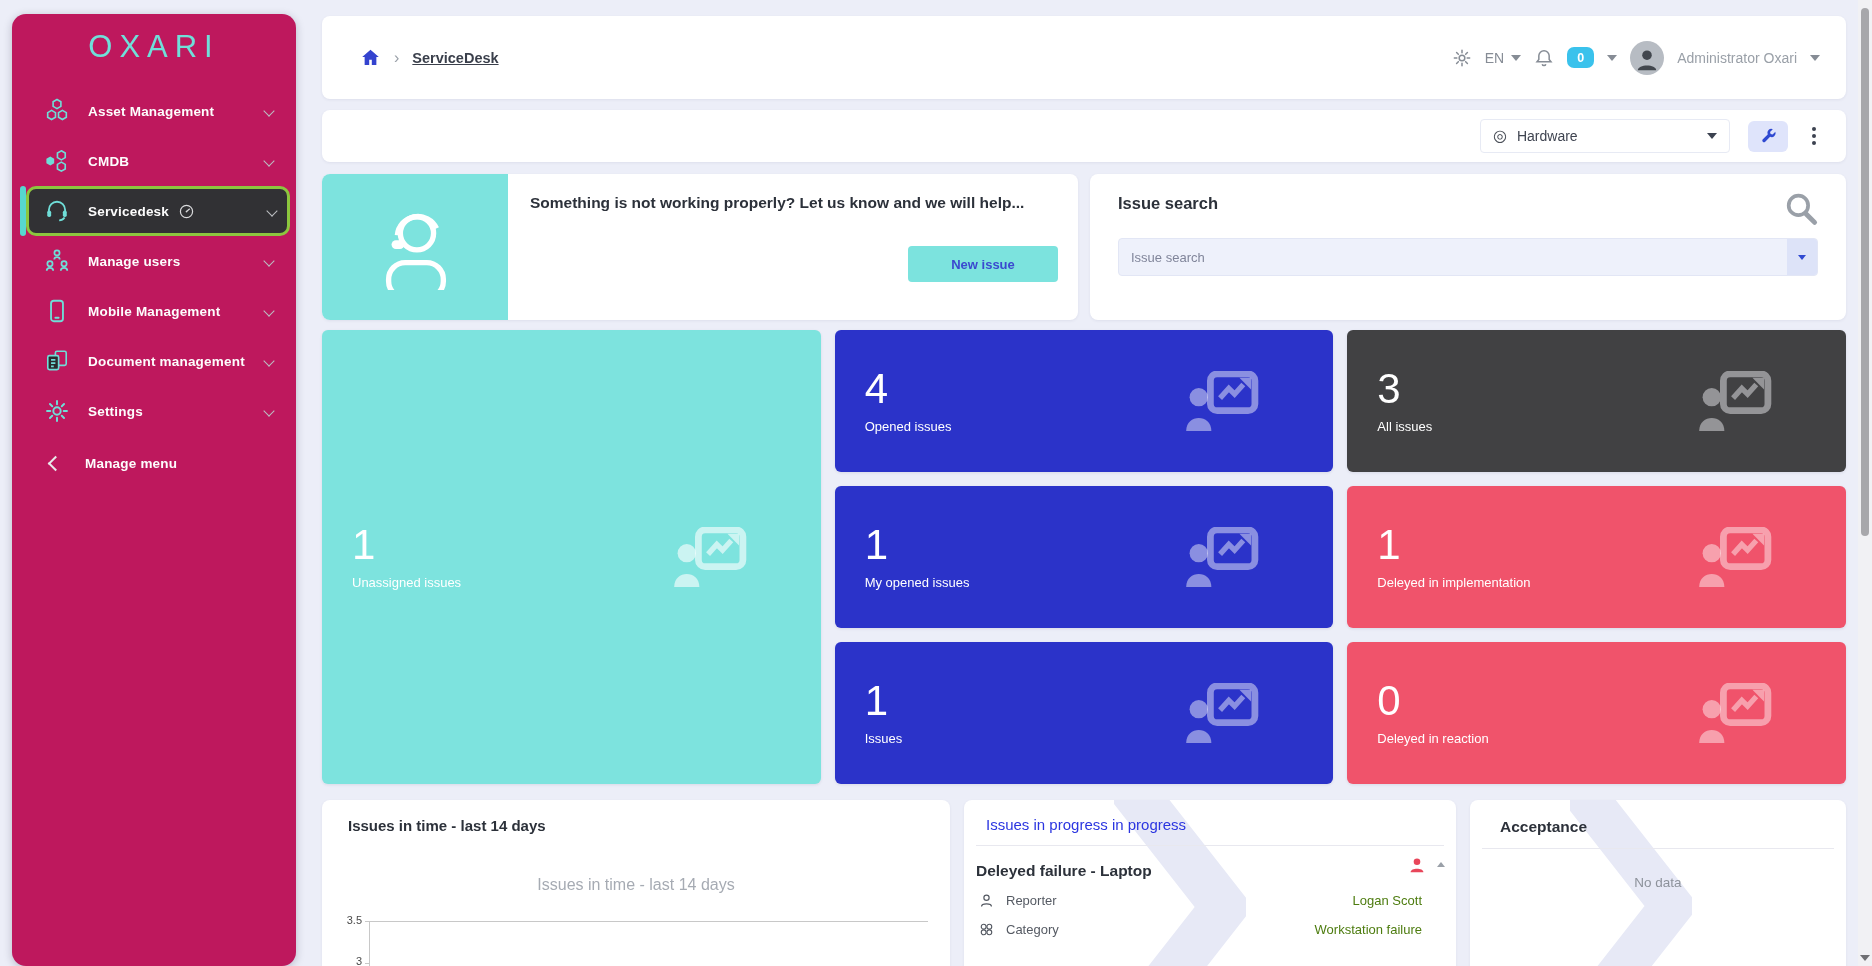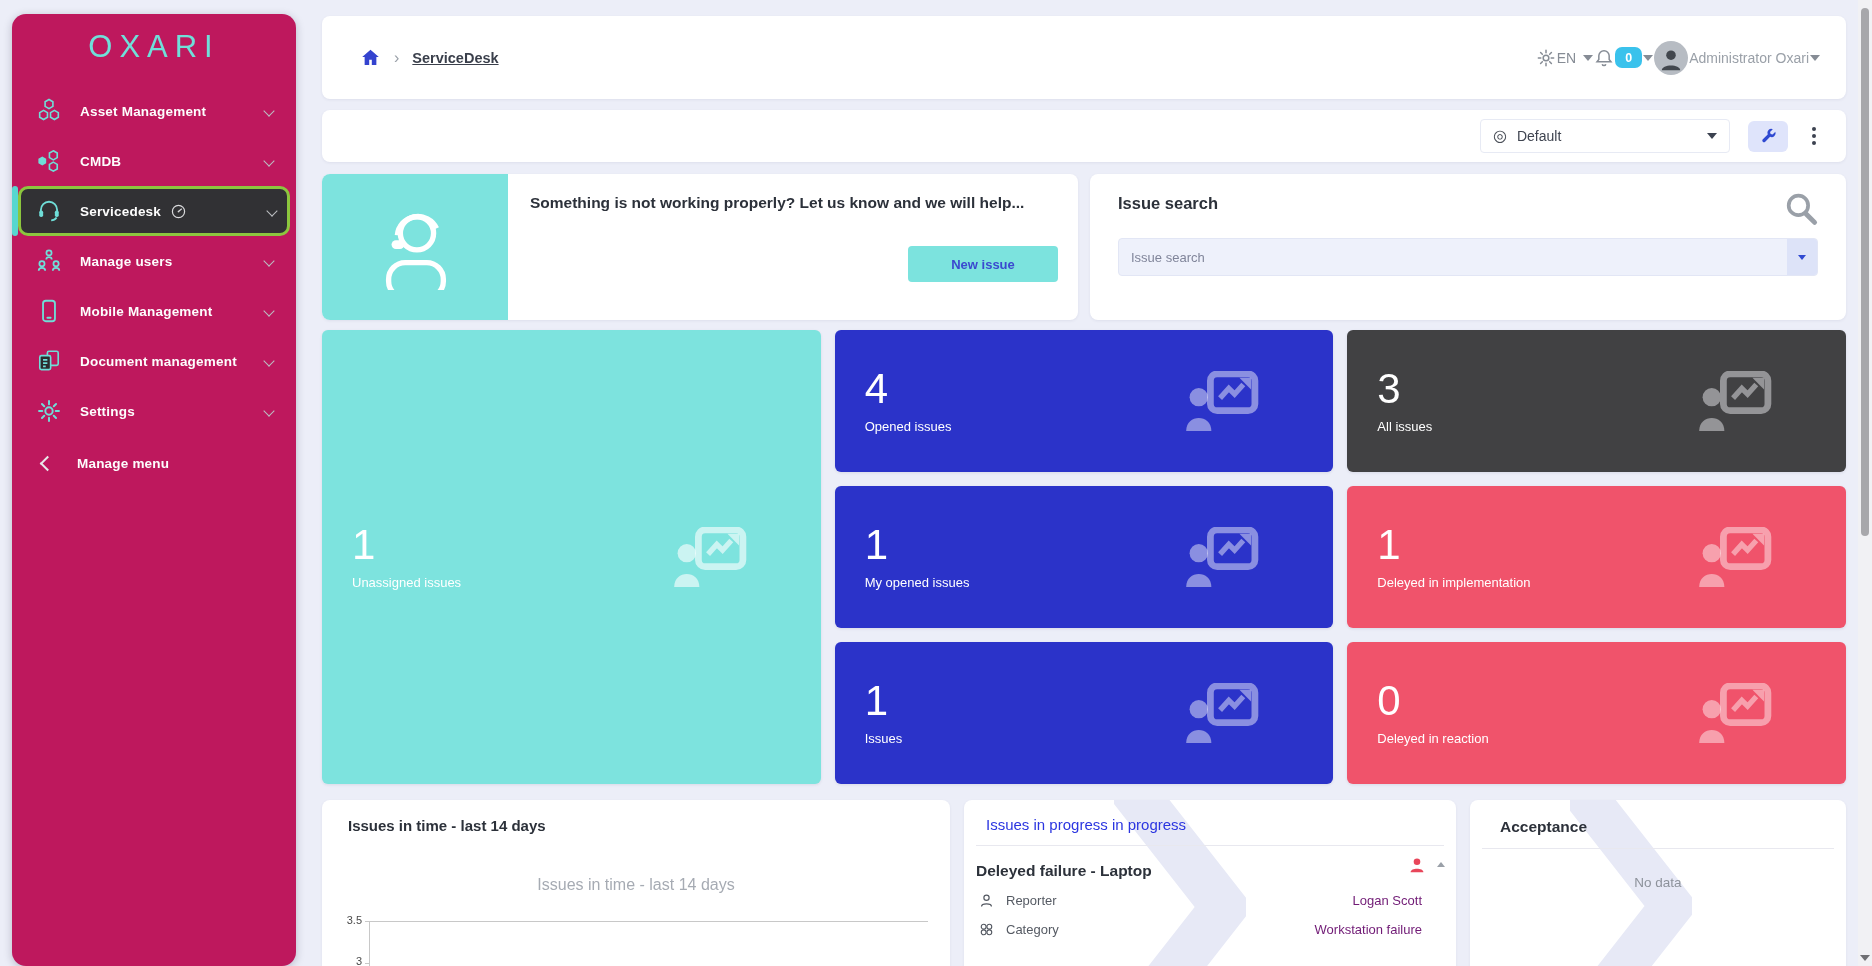--- a/index.html
+++ b/index.html
@@ -4,21 +4,21 @@
 <style>
   html,body{margin:0;padding:0;}
   .app{position:relative;width:1872px;height:966px;background:#eceef8;overflow:hidden;
        font-family:"Liberation Sans",sans-serif;color:#2c313a;}
   svg{display:block;}
   
   .sidebar{position:absolute;left:12px;top:14px;width:284px;height:952px;background:#be185d;
            border-radius:14px;box-shadow:0 2px 8px rgba(30,30,60,.25);}
   .logo{height:66px;display:flex;align-items:center;justify-content:center;
         color:#70dfd9;font-size:31px;letter-spacing:7px;font-weight:400;}
-  .nav{margin-top:6px;}
+  .nav{margin-top:6px;padding-left:8px;}
   .nav-item{position:relative;height:50px;display:flex;align-items:center;margin:0 9px;
             padding:0 8px 0 15px;cursor:pointer;border-radius:10px;}
   .nav-item.active{border:3px solid #8cc63e;margin:0 6px;background:#313134;padding:0 5px 0 15px;height:44px;}
   .nav-item.active::before{content:'';position:absolute;left:-9px;top:-3px;width:6px;height:50px;
             background:#57d7cf;border-radius:3px;}
   .nav-ic{width:26px;height:26px;color:#6fded8;flex:0 0 26px;}
   .nav-ic svg{width:100%;height:100%;}
   .nav-label{margin-left:18px;color:#fdfdfd;font-size:13.5px;font-weight:700;letter-spacing:.2px;}
   .nav-badge{width:17px;height:17px;color:#d9dadc;margin-left:9px;}
   .nav-badge svg{width:100%;height:100%;}
@@ -31,21 +31,21 @@
   
   .card{position:absolute;background:#fff;border-radius:8px;box-shadow:0 1px 3px rgba(40,40,90,.07);}
   
   .topbar{left:322px;top:16px;width:1524px;height:83px;display:flex;align-items:center;
           padding:0 26px 0 38px;box-sizing:border-box;}
   .bc-home{width:21px;height:21px;color:#3443cf;cursor:pointer;}
   .bc-home svg{width:100%;height:100%;}
   .bc-sep{margin:0 13px;color:#9aa0a8;font-size:16px;}
   .bc-link{font-size:14.5px;font-weight:700;color:#3a3f4b;text-decoration:underline;cursor:pointer;}
   .tb-spacer{flex:1;}
-  .tb-right{display:flex;align-items:center;gap:1px;}
+  .tb-right{display:flex;align-items:center;gap:13px;}
   .ic-gray{width:20px;height:20px;color:#868c95;}
   .ic-gray svg{width:100%;height:100%;}
   .lang{display:flex;align-items:center;gap:7px;color:#868c95;font-size:14px;cursor:pointer;}
   .car-down{width:0;height:0;border-left:5px solid transparent;border-right:5px solid transparent;
             border-top:6px solid #868c95;}
   .car-up{width:0;height:0;border-left:4px solid transparent;border-right:4px solid transparent;
             border-bottom:5px solid #9aa0a8;}
   .badge{min-width:27px;height:21px;background:#3ac2ec;border-radius:7px;color:#fff;font-size:12.5px;
          font-weight:700;display:flex;align-items:center;justify-content:center;padding:0 4px;box-sizing:border-box;}
   .avatar{width:34px;height:34px;border-radius:50%;background:#b7bcc3;overflow:hidden;position:relative;}
@@ -112,21 +112,21 @@
   .cp-title{padding:16px 0 0 22px;font-size:15px;font-weight:500;color:#2b35e0;cursor:pointer;position:relative;z-index:1;}
   .divider{border-top:1px solid #e8e8ef;margin:12px 12px 0;position:relative;z-index:1;}
   .cp-assignee{position:absolute;right:30px;top:56px;width:18px;height:18px;color:#e8465a;cursor:pointer;z-index:1;}
   .cp-assignee svg{width:100%;height:100%;}
   .cp-scroll-caret{position:absolute;right:11px;top:62px;z-index:1;cursor:pointer;}
   .cp-item-title{margin:16px 0 0 12px;font-size:15.5px;font-weight:700;color:#2c313a;position:relative;z-index:1;cursor:pointer;}
   .cp-row{display:flex;align-items:center;margin:12px 34px 0 14px;font-size:13px;color:#555a63;
           position:relative;z-index:1;}
   .cp-row .row-ic{width:17px;height:17px;color:#555a63;margin-right:11px;}
   .cp-row .row-ic svg{width:100%;height:100%;}
-  .cp-row .row-val{margin-left:auto;color:#701a75;}
+  .cp-row .row-val{margin-left:auto;color:#4d7c0f;}
   .accept-card{left:1470px;top:800px;width:376px;height:220px;overflow:hidden;}
   .ca-title{padding:18px 0 0 30px;font-size:15.5px;font-weight:600;color:#2c313a;position:relative;z-index:1;}
   .no-data{text-align:center;margin-top:26px;color:#8d929b;font-size:13.5px;position:relative;z-index:1;}
   .wm{position:absolute;pointer-events:none;z-index:0;}
   
   .scrollbar{position:absolute;right:0;top:0;width:14px;height:966px;background:#f1f1f4;}
   .sb-thumb{position:absolute;left:3px;top:8px;width:8px;height:528px;background:#a7a7ab;border-radius:4px;cursor:pointer;}
   .sb-down{position:absolute;left:2px;bottom:5px;width:0;height:0;border-left:5px solid transparent;
            border-right:5px solid transparent;border-top:6px solid #6f6f73;}
 </style>
@@ -342,21 +342,21 @@
           </svg>
         </span>
       <span class="user-name">Administrator Oxari</span>
       <span class="car-down"></span>
     </div>
   </header>
 
   <div class="card toolbar">
     <div class="dash-select">
       <span class="target-glyph">◎</span>
-      <span class="dash-label">Default</span>
+      <span class="dash-label">Hardware</span>
       <span class="car-down dash-car"></span>
     </div>
     <button class="wrench-btn">
       <svg>
           <use href="#i-wrench"></use>
         </svg>
     </button>
     <div class="kebab">
         <i></i>
         <i></i>

